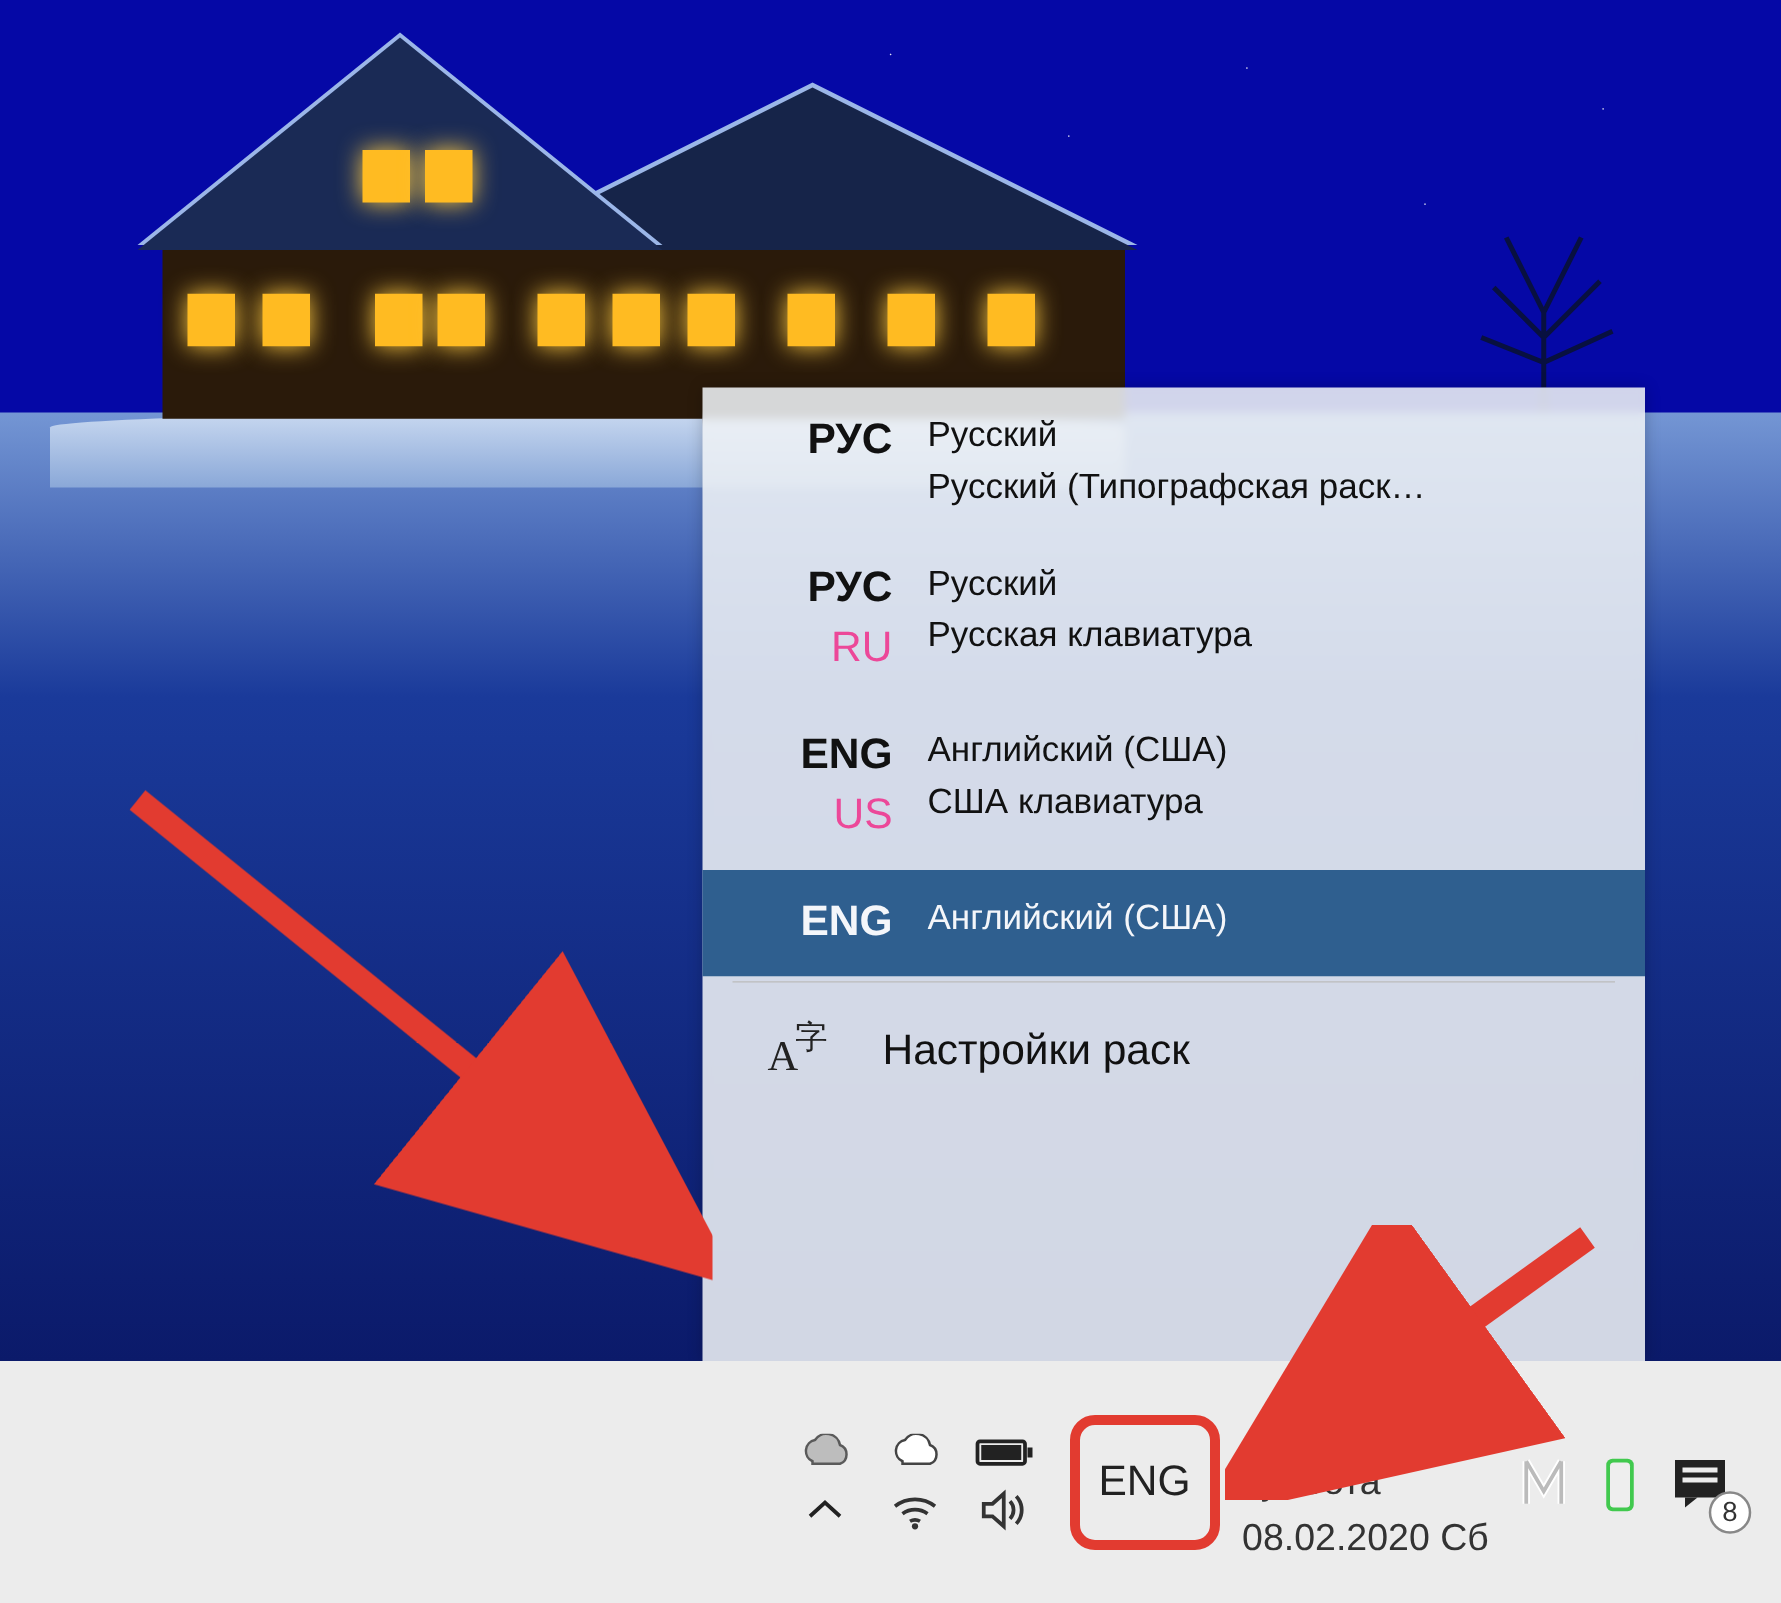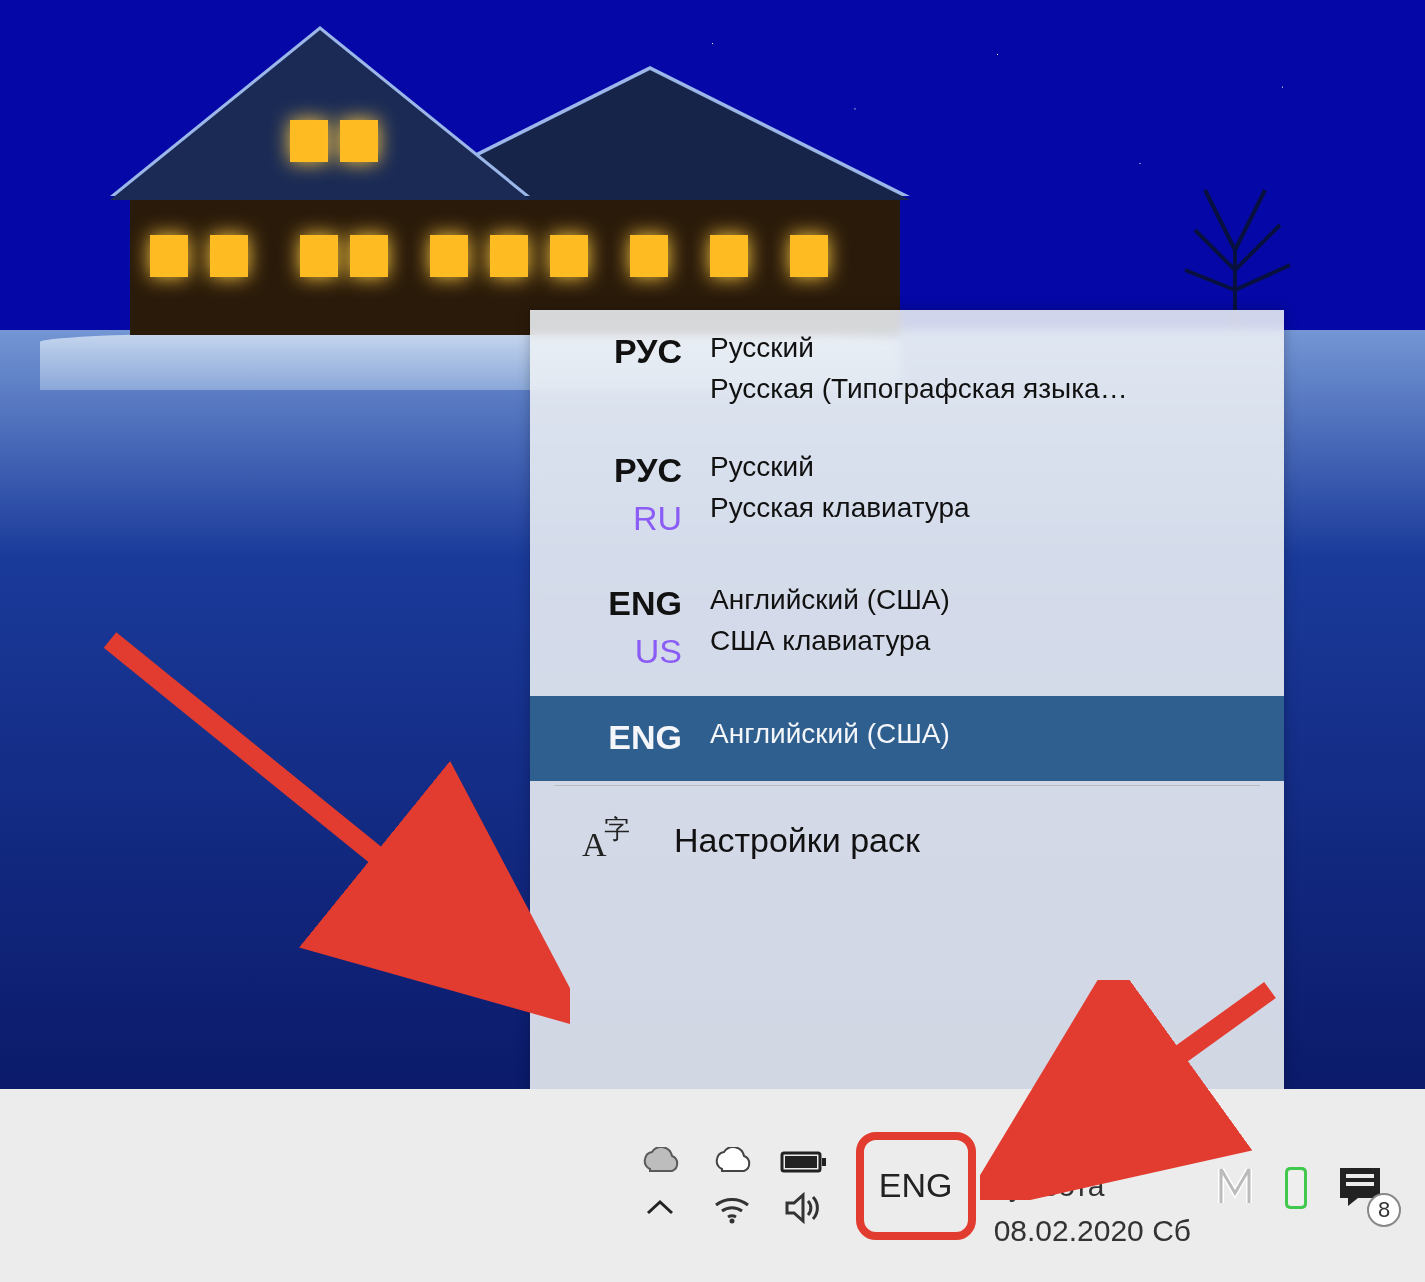--- a/index.html
+++ b/index.html
@@ -51,42 +51,42 @@
   .field {
     position: absolute; left: 0; top: 330px; width: 100%; height: 759px;
     background: linear-gradient(to bottom, #7496d4 0%, #1a3a9a 30%, #0b1a6a 100%);
   }
   .tree {
     position:absolute; right:120px; top:130px; width:140px; height:200px;
   }
 
   
   .lang-flyout {
-    position: absolute; left: 530px; top: 310px; width: 754px; height: 779px;
+    position: absolute; left: 562px; top: 310px; width: 754px; height: 779px;
     background: rgba(238,241,245,0.88);
     backdrop-filter: blur(4px);
     box-shadow: 0 0 12px rgba(0,0,0,0.25);
     display: flex; flex-direction: column;
     color: #111;
   }
   .lang-item {
     display: flex; align-items: flex-start;
     padding: 18px 20px 20px 0;
     cursor: default;
   }
   .lang-item.selected { background: #2f5f8f; color: #f4f6fa; }
   .lang-code {
     width: 180px; flex: none;
     display: flex; flex-direction: column;
     align-items: flex-end;
     padding-right: 28px;
     font-size: 34px; line-height: 1.4;
   }
   .lang-code .code-main { font-weight: 600; }
-  .lang-code .code-sub { font-weight: 400; color:#8b5cf6; }
+  .lang-code .code-sub { font-weight: 400; color:#ec4899; }
   .lang-labels { flex: 1; font-size: 28px; line-height: 1.45; overflow: hidden; }
   .lang-labels .name { white-space: nowrap; overflow: hidden; text-overflow: ellipsis; }
   .flyout-sep { height:1px; background:#bcbcbc; margin: 4px 24px 0; }
   .lang-settings {
     display:flex; align-items:center; gap: 36px;
     padding: 26px 20px 26px 44px;
     font-size: 34px; cursor: default;
   }
   .lang-settings .icon { width:64px; display:flex; justify-content:center; }
 
@@ -146,21 +146,21 @@
   </svg>
 </div>
 
 <div class="lang-flyout">
   <div class="lang-item">
     <div class="lang-code">
       <span class="code-main">РУС</span>
     </div>
     <div class="lang-labels">
       <div class="name">Русский</div>
-      <div class="name">Русская (Типографская языка…</div>
+      <div class="name">Русский (Типографская раск…</div>
     </div>
   </div>
 
   <div class="lang-item">
     <div class="lang-code">
       <span class="code-main">РУС</span>
       <span class="code-sub">RU</span>
     </div>
     <div class="lang-labels">
       <div class="name">Русский</div>

